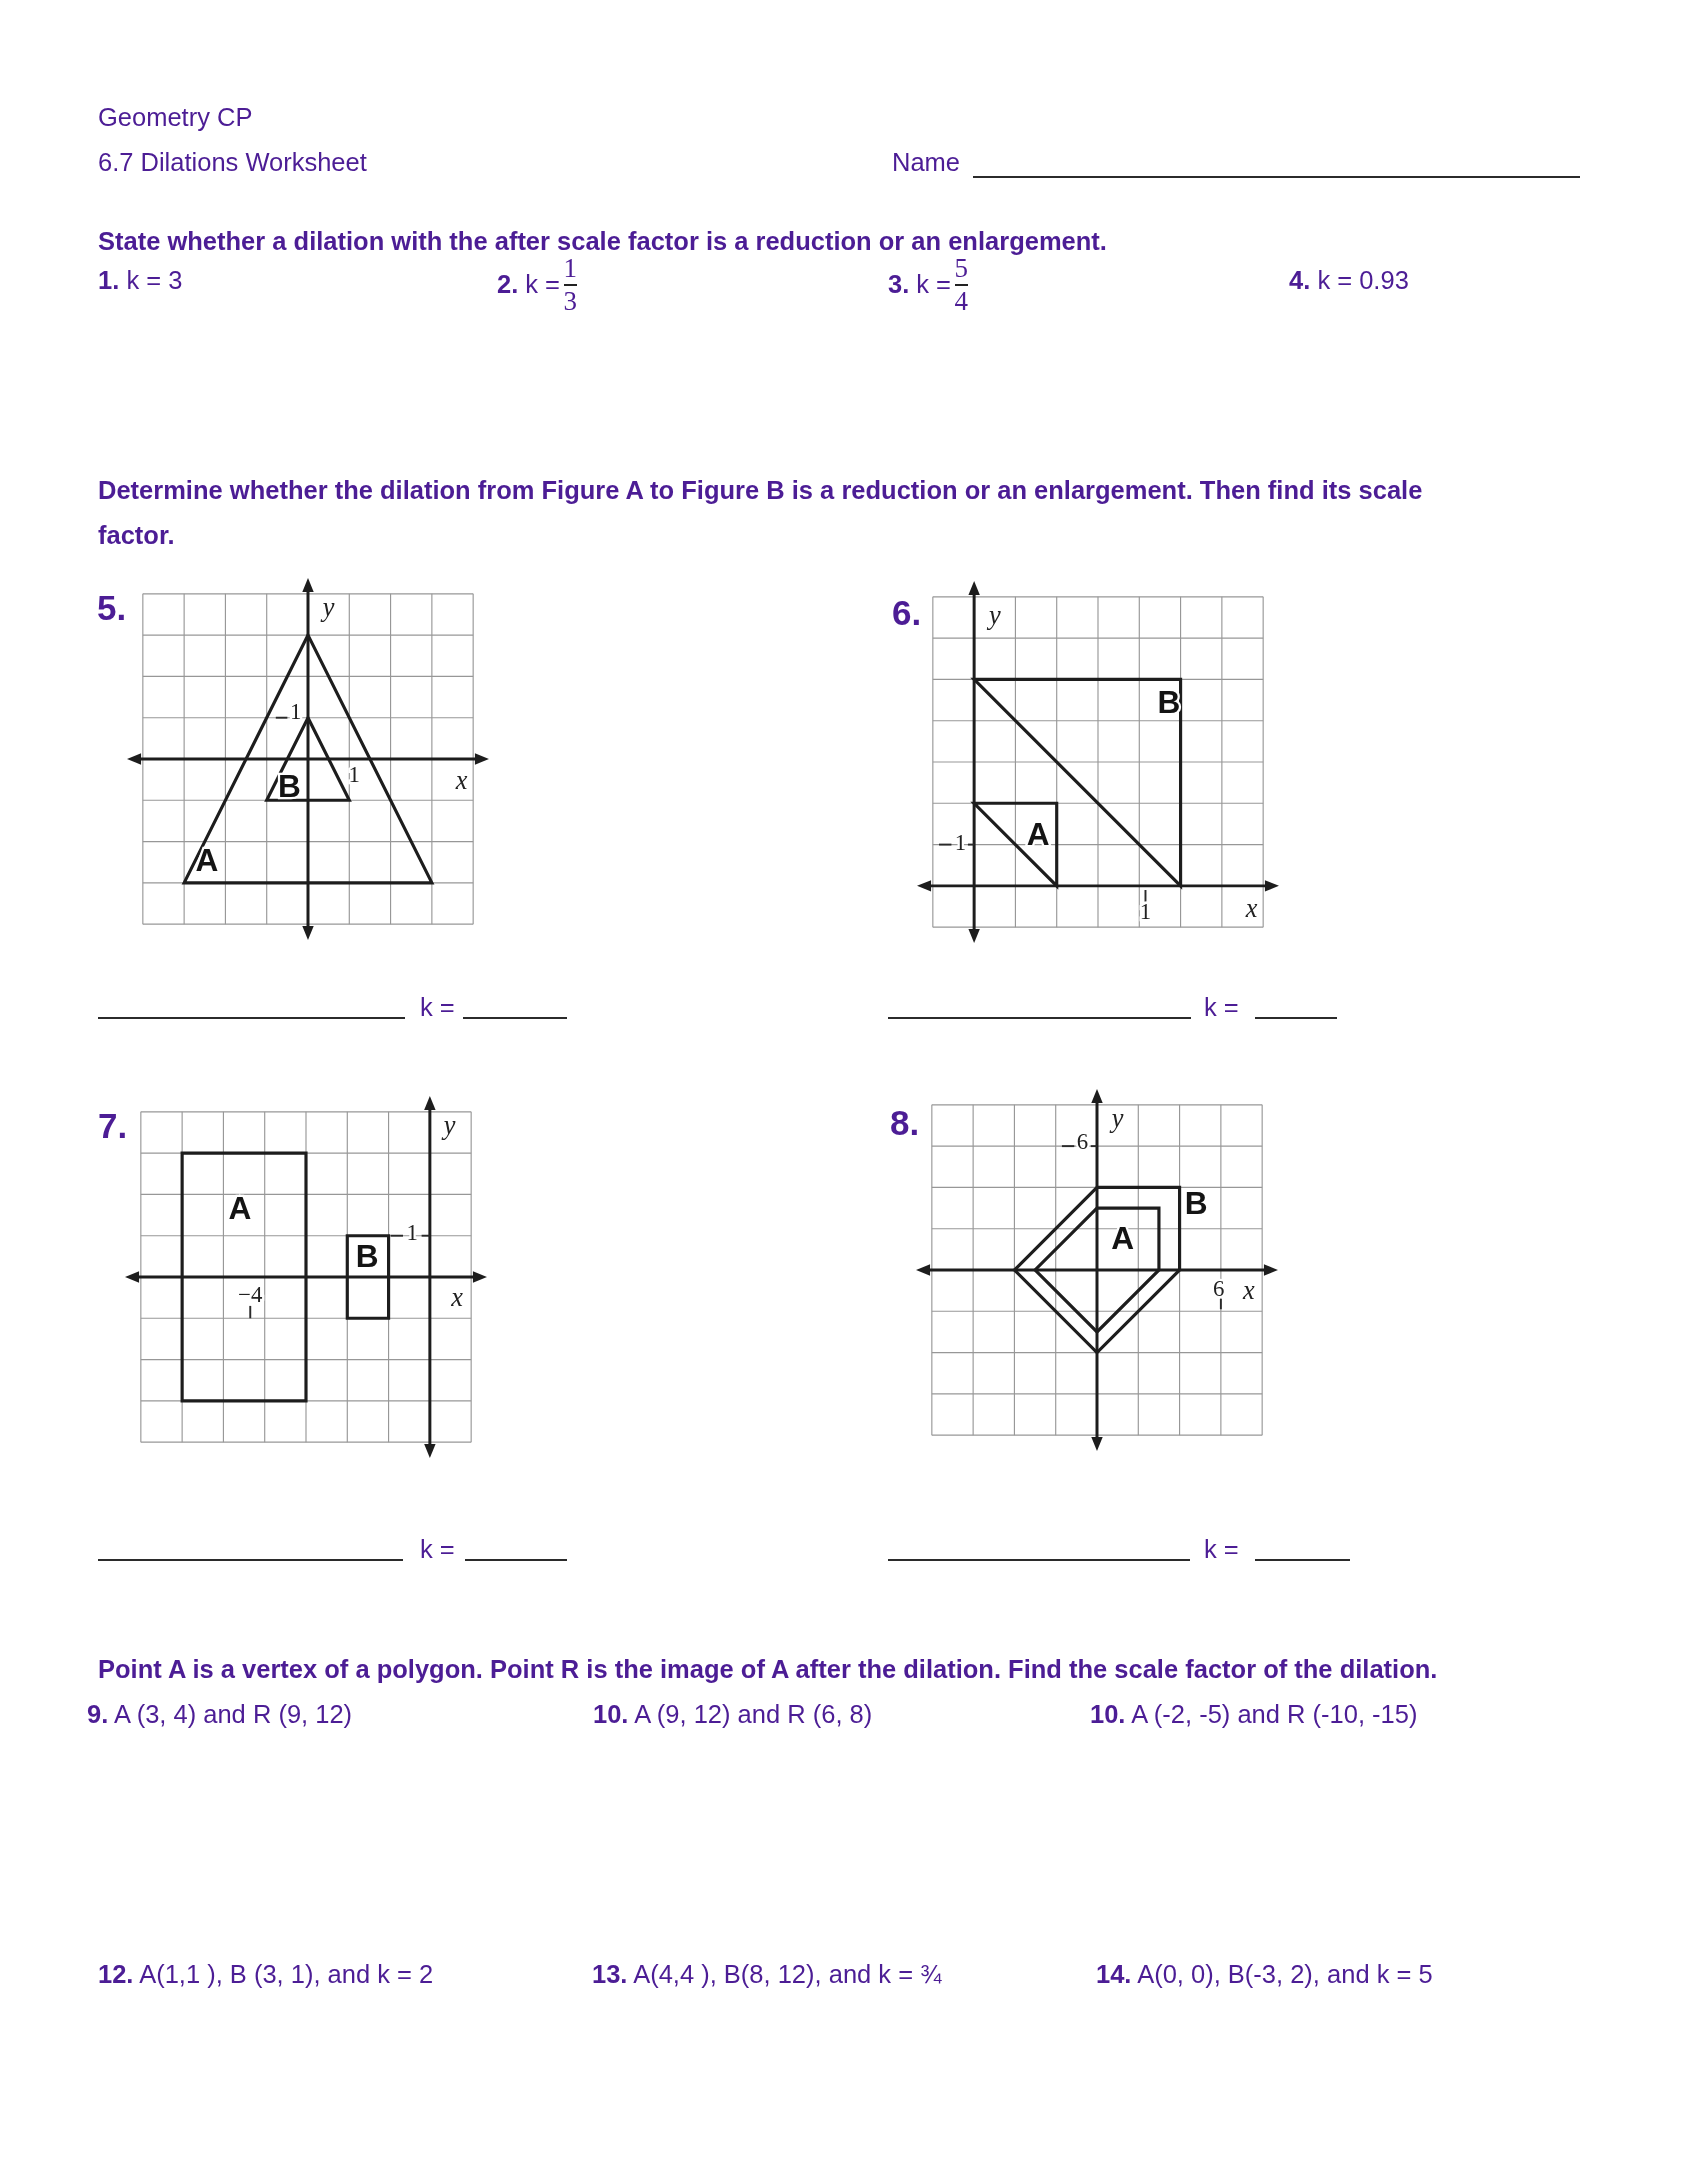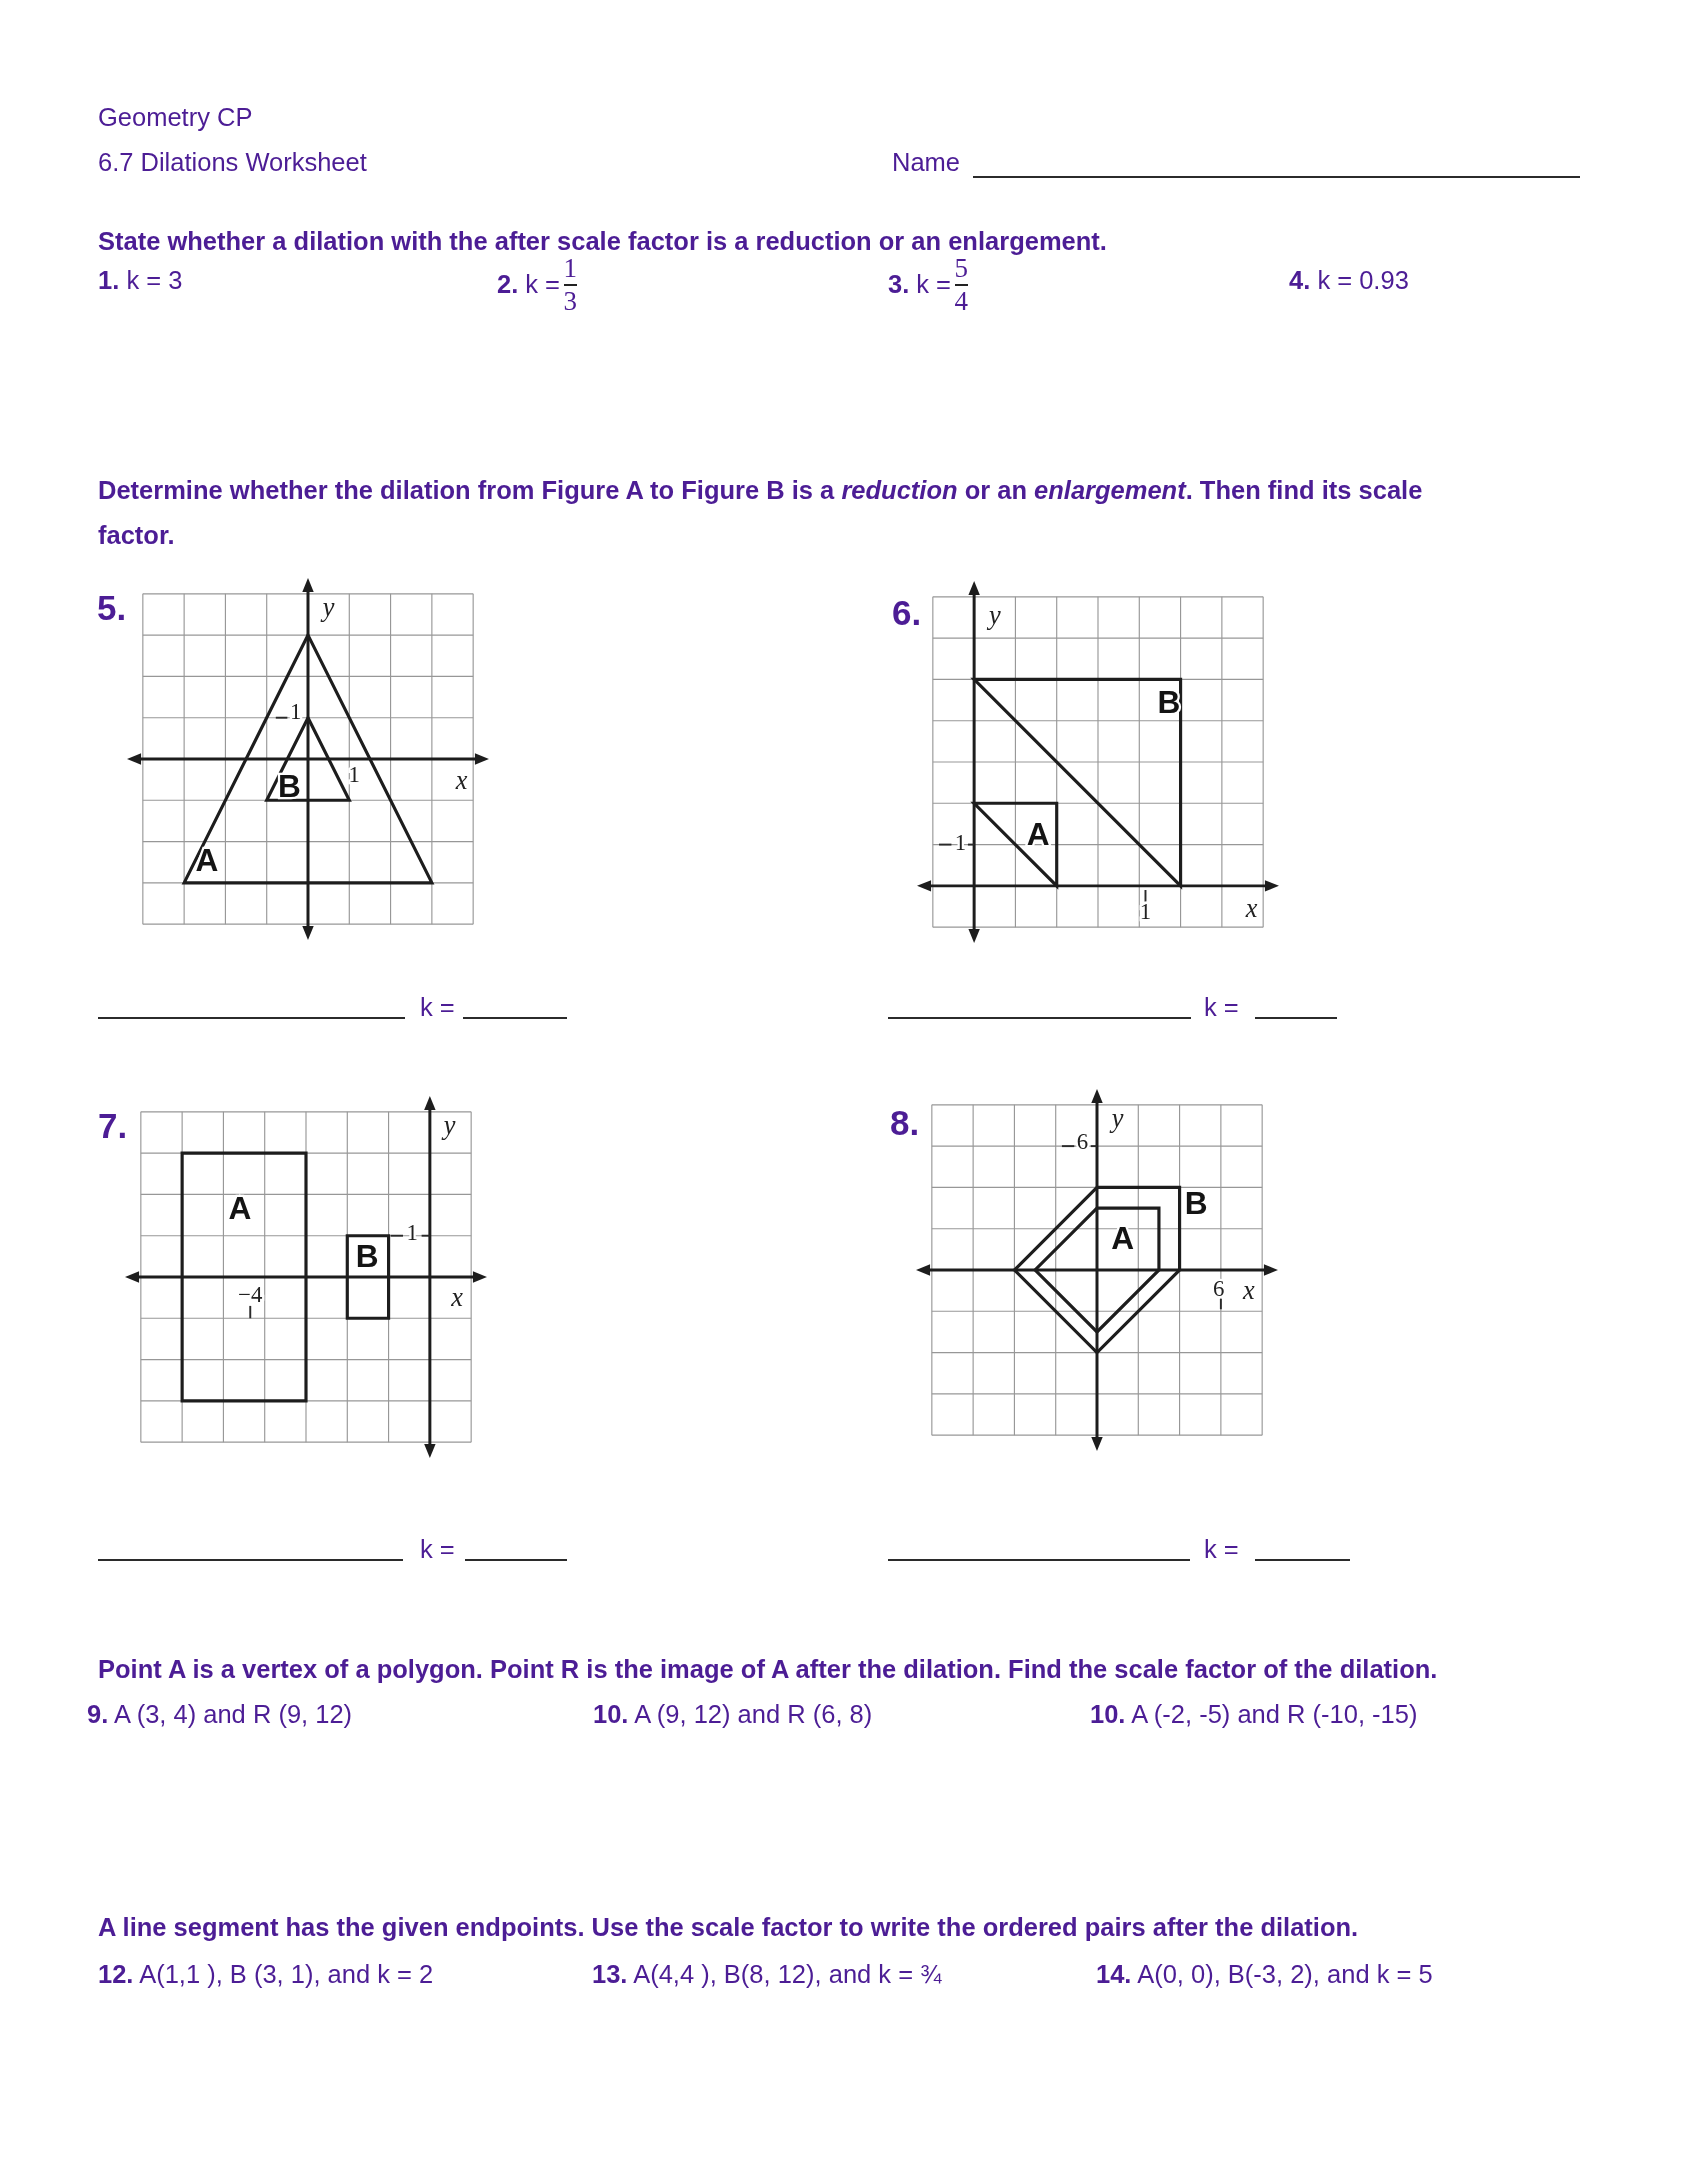--- a/index.html
+++ b/index.html
@@ -1,21 +1,21 @@
 <!DOCTYPE html>
 <html style="font-size:14px"><head>
 <meta charset="utf-8">
 <style>
   html,body{margin:0;padding:0;background:#e8e8e8;}
   .page{position:relative;width:1685px;height:2182px;background:#ffffff;
         font-family:"Liberation Sans",sans-serif;color:#4c1d95;overflow:hidden;}
   .abs{position:absolute;white-space:nowrap;}
   .t29{font-size:25.5px;line-height:1.25;}
   .b{font-weight:700;}
-  .it{font-style:italic;}
+  .it{}
   .fignum{position:absolute;font-size:35px;font-weight:700;line-height:1;white-space:nowrap;}
   .rule{position:absolute;height:0;border-bottom:2.6px solid #2b2b2b;}
   .fracrow{position:absolute;display:flex;align-items:center;height:74px;white-space:nowrap;}
   .fracrow .gap{width:7px;display:inline-block;}
   .frac{display:inline-flex;flex-direction:column;align-items:center;
         font-family:"Liberation Serif",serif;font-size:27px;line-height:1;margin-left:3.5px;}
   .frac .bar{align-self:stretch;border-top:2.6px solid #222;margin:2.6px 0 1.8px 0;}
   
   svg .grid{stroke:#979797;stroke-width:1.3;}
   svg .axis{stroke:#1d1d1d;stroke-width:3.4;}
@@ -231,19 +231,18 @@
   <div class="rule" style="left:465px;top:1559px;width:102px"></div>
   <div class="rule" style="left:888px;top:1559px;width:302px"></div>
   <div class="abs t29" style="left:1204px;top:1534px">k =</div>
   <div class="rule" style="left:1255px;top:1559px;width:95px"></div>
 
   <div class="abs t29 b" style="left:98px;top:1654px">Point A is a vertex of a polygon.  Point R is the image of A after the dilation.  Find the scale factor of the dilation.</div>
   <div class="abs t29" style="left:87px;top:1699px"><span class="b">9.</span> <span>A (3, 4) and R (9, 12)</span></div>
   <div class="abs t29" style="left:593px;top:1699px"><span class="b">10.</span> <span>A (9, 12) and R (6, 8)</span></div>
   <div class="abs t29" style="left:1090px;top:1699px"><span class="b">10.</span> <span>A (-2, -5) and R (-10, -15)</span></div>
 
-  <div class="abs t29 b" style="left:98px;top:1912px">A line segment has the given endpoints.  Use the scale factor to write the ordered pairs after the dilation.</div>
   <div class="abs t29" style="left:98px;top:1959px"><span class="b">12.</span> <span>A(1,1 ), B (3, 1), and k = 2</span></div>
   <div class="abs t29" style="left:592px;top:1959px"><span class="b">13.</span> <span>A(4,4 ), B(8, 12), and k = ¾</span></div>
   <div class="abs t29" style="left:1096px;top:1959px"><span class="b">14.</span> <span>A(0, 0), B(-3, 2), and k = 5</span></div>
 
 </div>
 
 
 </body></html>

